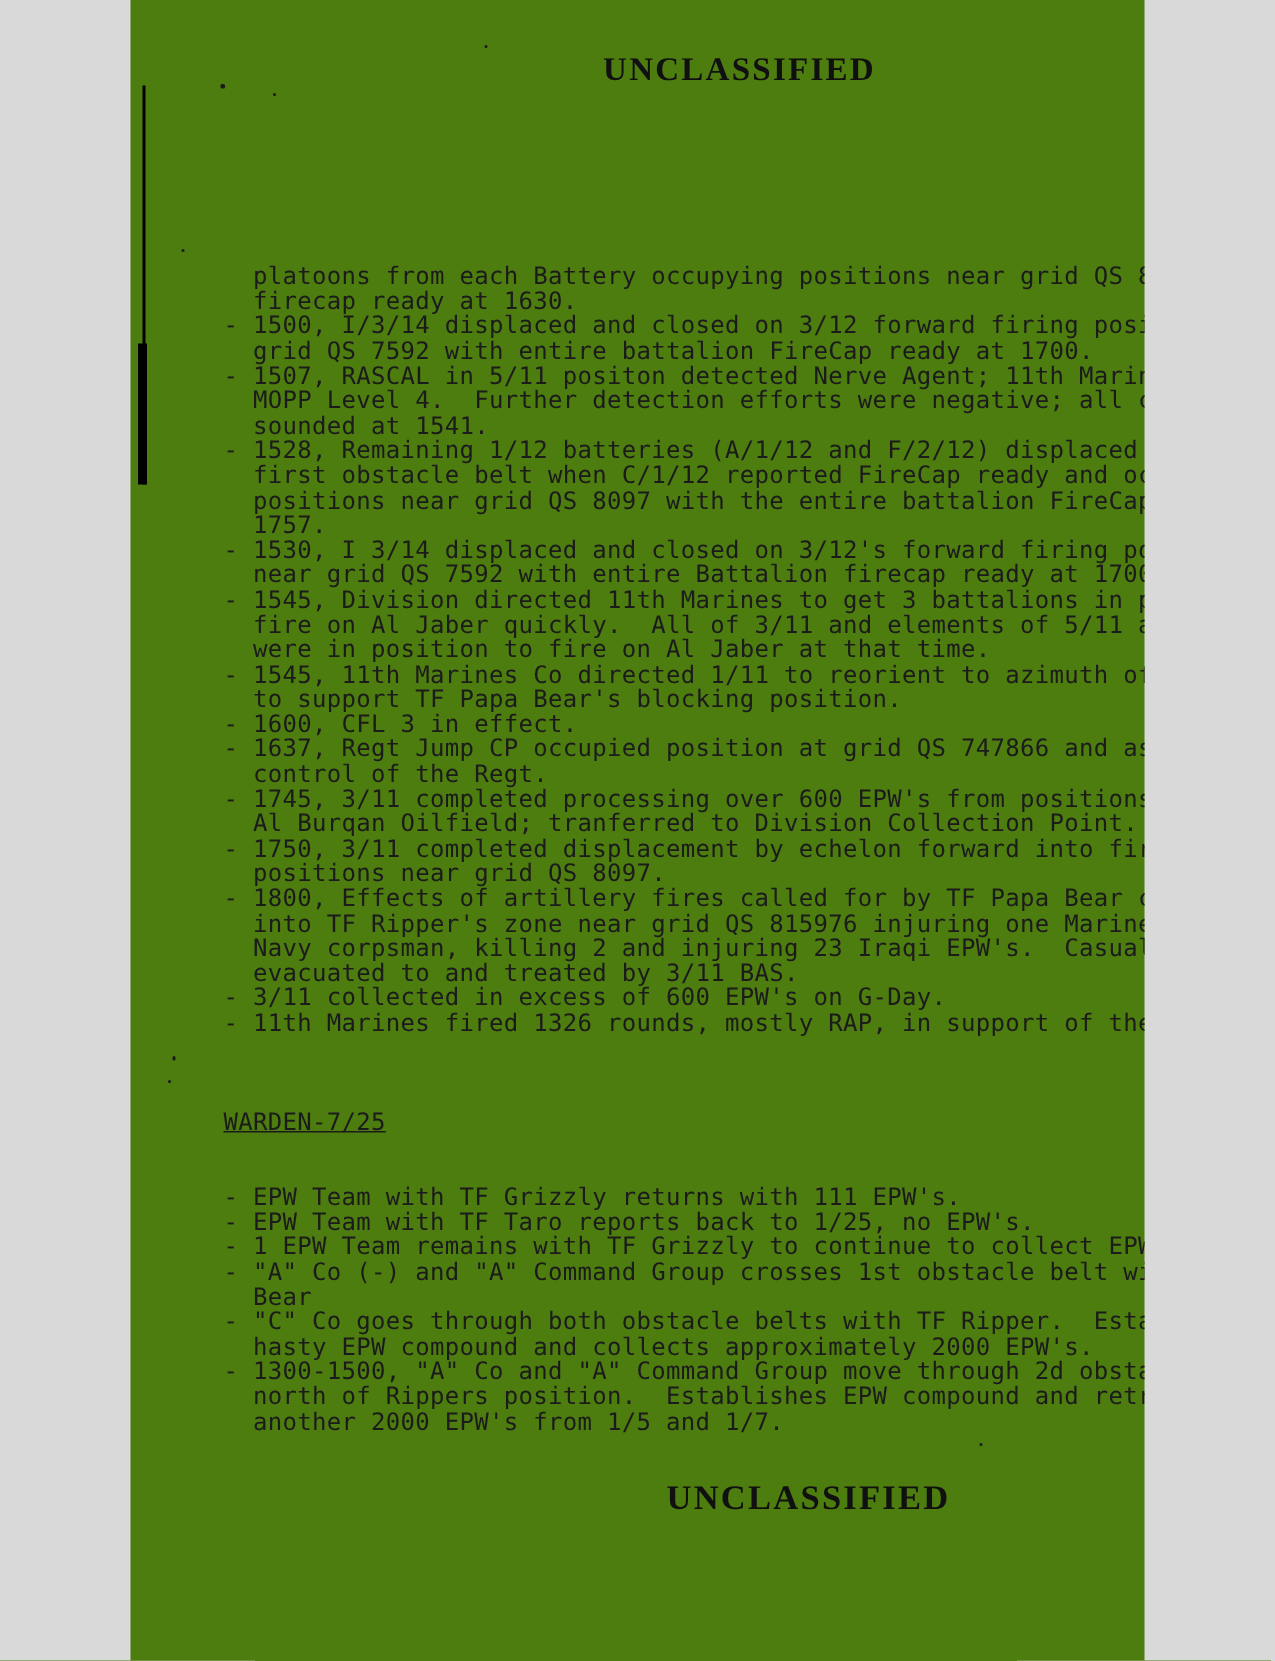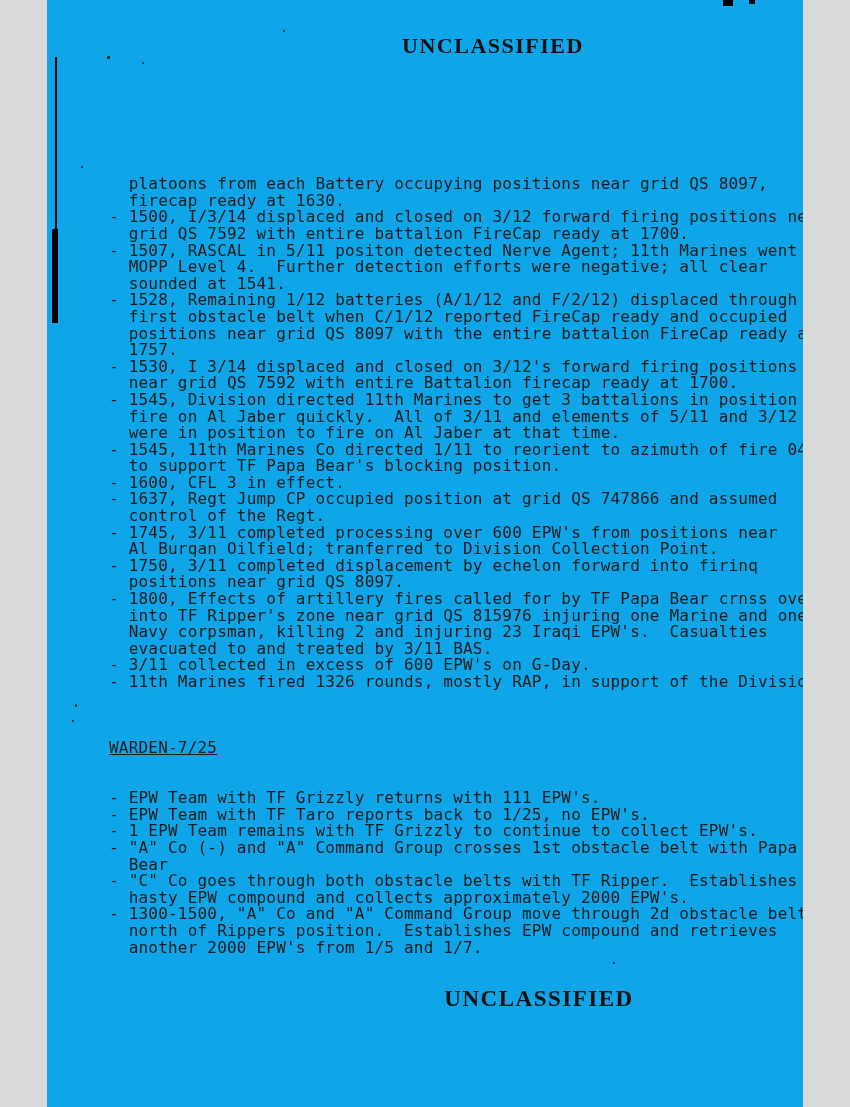--- a/index.html
+++ b/index.html
@@ -1,22 +1,22 @@
 <!DOCTYPE html>
 <html><head>
 <meta charset="utf-8">
 <style>
   html, body { margin: 0; padding: 0; }
   body { background: #d9d9d9; }
   .page {
     position: relative;
-    width: 756px;
+    width: 676px;
     height: 1107px;
     margin: 0 auto;
-    background: #0ea5e9;
+    background: #4d7c0f;
     overflow: hidden;
     font-family: "DejaVu Sans Mono", monospace;
   }
   .classification {
     position: absolute;
     left: 0;
     width: 100%;
     text-align: center;
     font-family: "Liberation Serif", "DejaVu Serif", serif;
     font-weight: bold;

